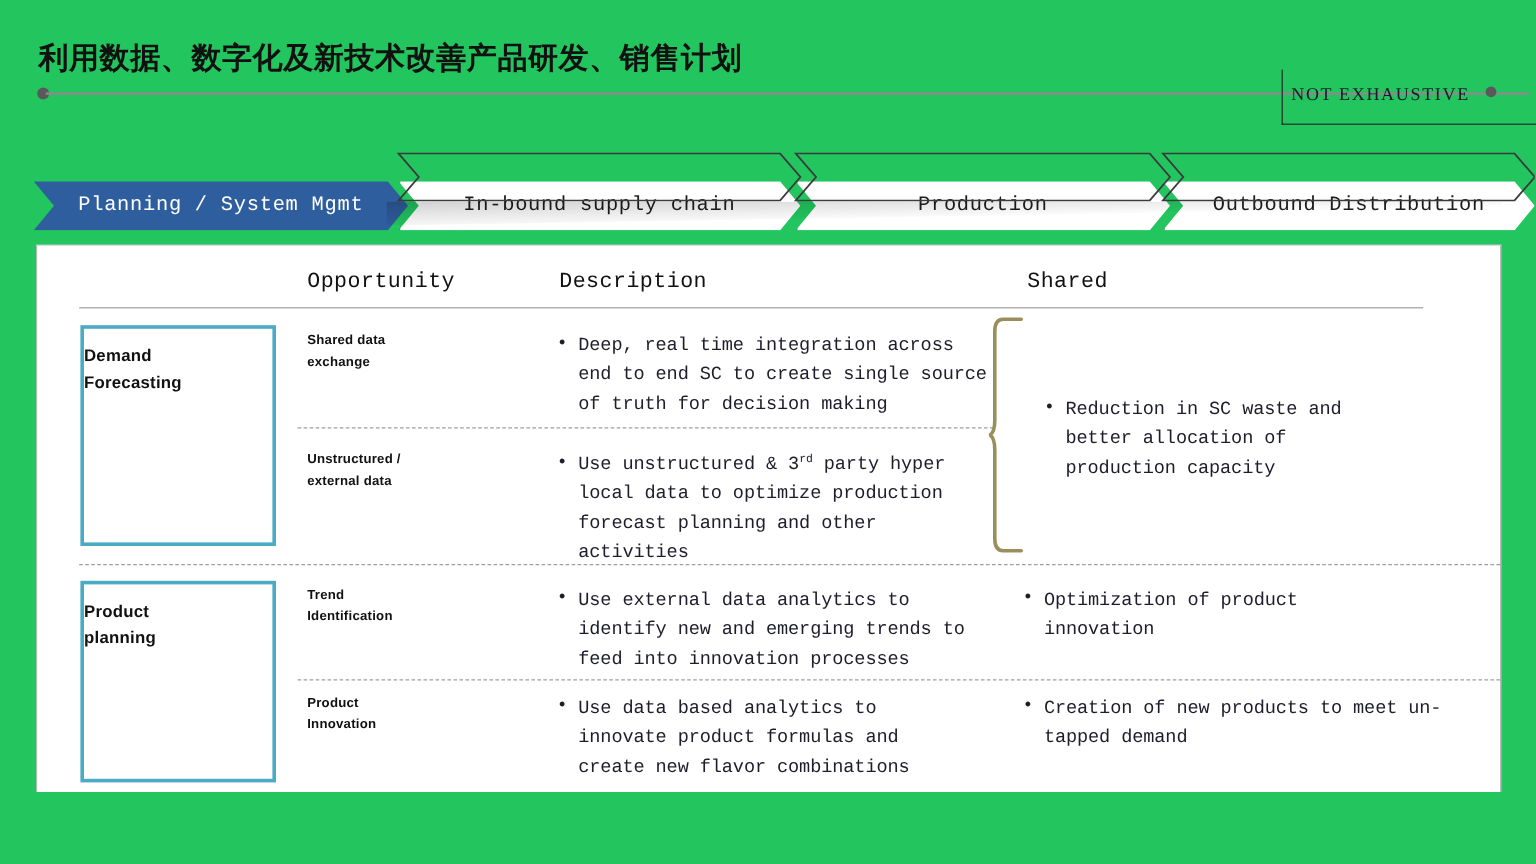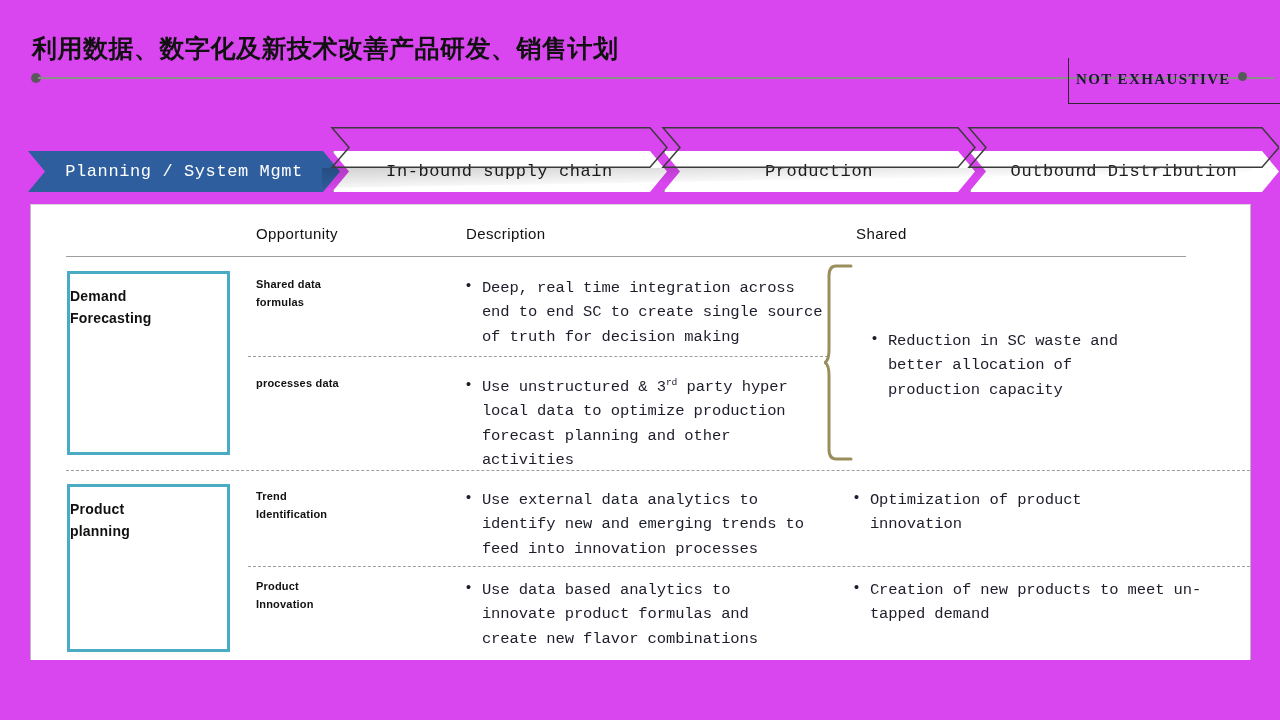--- a/index.html
+++ b/index.html
@@ -2,21 +2,21 @@
 <html><head>
 <meta charset="utf-8">
 <style>
   * { box-sizing: border-box; margin: 0; padding: 0; }
   html, body {
     width: 1280px; height: 720px;
     background: #ffffff;
     font-family: "Liberation Mono", "DejaVu Sans Mono", monospace;
     overflow: hidden;
   }
-  #slide { position: relative; width: 1280px; height: 720px; background: #d946ef; }
+  #slide { position: relative; width: 1280px; height: 720px; background: #22c55e; }
 
   
   .title {
     position: absolute; left: 32px; top: 32px;
     font-family: "Liberation Sans", sans-serif;
     font-weight: bold; font-size: 25px; color: #111;
     letter-spacing: 0.5px; white-space: nowrap;
   }
   .title-rule {
     position: absolute; left: 38px; top: 77px; width: 1236px; height: 2px;
@@ -30,21 +30,21 @@
   
   .callout {
     position: absolute; left: 1068px; top: 58px;
     width: 212px; height: 46px;
     border-left: 1.5px solid #2a2a2a;
     border-bottom: 1.5px solid #2a2a2a;
   }
   .callout-text {
     position: absolute; left: 1076px; top: 71px;
     font-family: "Liberation Serif", serif;
-    font-size: 15px; letter-spacing: 1.4px; color: #1a1a2e; white-space: nowrap; font-weight: bold;
+    font-size: 15px; letter-spacing: 1.4px; color: #1a1a2e; white-space: nowrap;
   }
   .callout-dot {
     position: absolute; left: 1238px; top: 72px;
     width: 9px; height: 9px; border-radius: 50%; background: #59595b;
   }
 
   
   .tabs { position: absolute; left: 28px; top: 127px; height: 41px; }
   .tab {
     position: absolute; top: 0; height: 41px;
@@ -78,22 +78,22 @@
     position: absolute; left: 30px; top: 204px;
     width: 1221px; height: 456px;
     border-left: 1.5px solid #b9b9b9;
     border-top: 1.5px solid #d8d8d8;
     border-right: 1.5px solid #b9b9b9;
     background: #fff;
   }
 
   
   .col-head {
-    position: absolute; font-size: 15px; color: #111; letter-spacing: 0.4px;
-    font-family: Liberation Sans, sans-serif;
+    position: absolute; font-size: 18px; color: #111; letter-spacing: 0.4px;
+    font-family: Liberation Mono, monospace;
   }
   .hdr-opportunity { left: 256px; top: 225px; }
   .hdr-description { left: 466px; top: 225px; }
   .hdr-impact      { left: 856px; top: 225px; }
   .head-rule {
     position: absolute; left: 66px; top: 256px; width: 1120px; height: 1px;
     background: #9d9d9d;
   }
 
   
@@ -204,24 +204,25 @@
     <span class="l1">Product</span>
     <span class="l2">planning</span>
   </div>
 
   <div class="dash" id="dash-sec1-inner"></div>
   <div class="dash" id="dash-section"></div>
   <div class="dash" id="dash-sec2-inner"></div>
 
   <div class="opp" id="opp-1">
     <div>Shared data</div>
-    <div>formulas</div>
+    <div>exchange</div>
   </div>
   <div class="opp" id="opp-2">
-    <div>processes data</div>
+    <div>Unstructured /</div>
+    <div>external data</div>
   </div>
   <div class="opp" id="opp-3">
     <div>Trend</div>
     <div>Identification</div>
   </div>
   <div class="opp" id="opp-4">
     <div>Product</div>
     <div>Innovation</div>
   </div>
 

